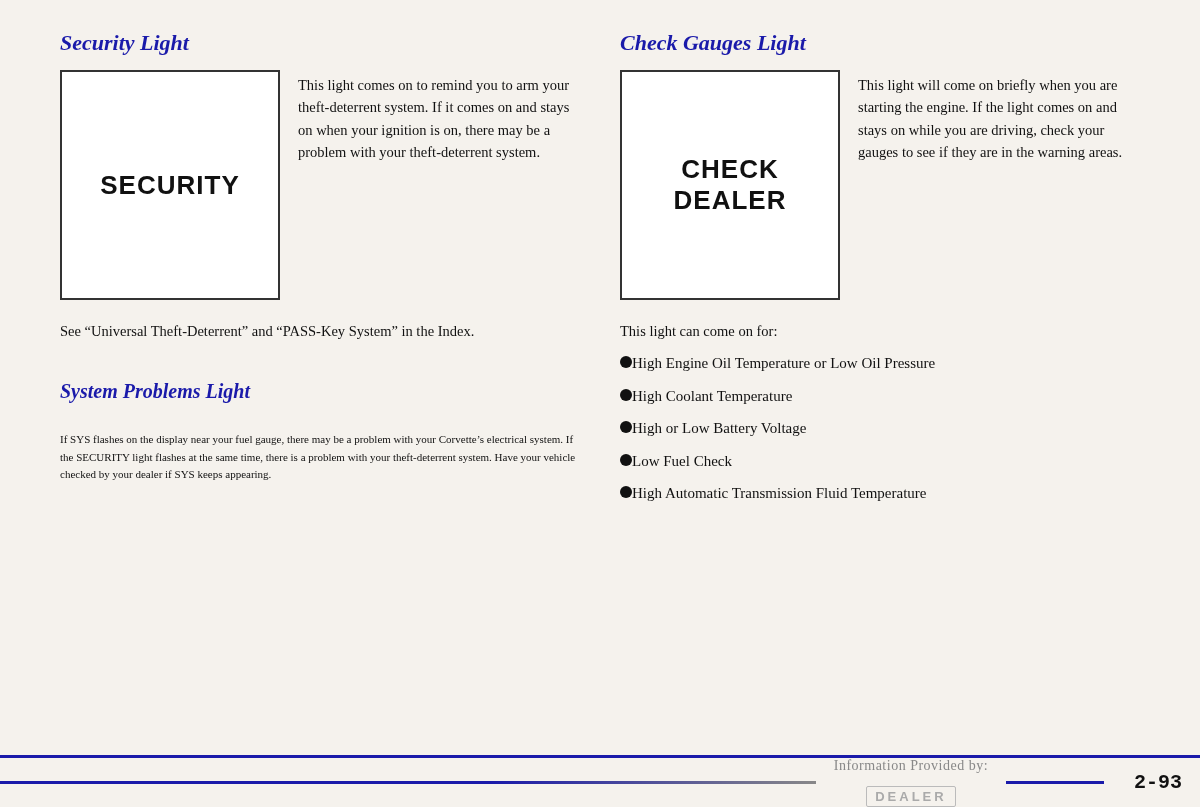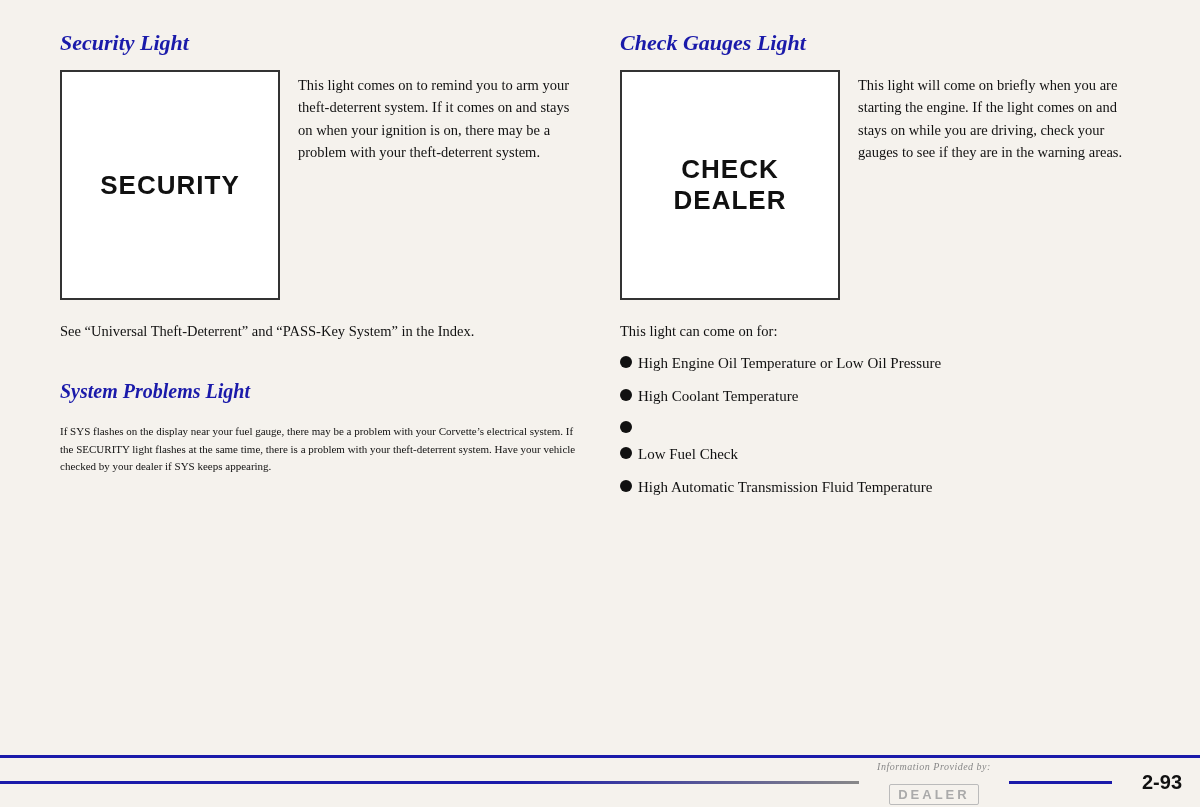--- a/index.html
+++ b/index.html
@@ -71,21 +71,21 @@
       font-size: 14.5px;
       line-height: 1.55;
       margin-bottom: 38px;
       color: #111;
     }
     .subsection-title {
       color: #1a1aaa;
       font-size: 20px;
       font-weight: bold;
       font-style: italic;
-      margin-bottom: 20px;
+      margin-bottom: 28px;
       font-family: serif;
     }
     .body-text {
       font-size: 11px;
       line-height: 1.55;
       color: #111;
     }
     .intro-text {
       font-size: 14.5px;
       line-height: 1.55;
@@ -93,21 +93,21 @@
       color: #111;
     }
     .bullet-list {
       list-style: none;
       padding: 0;
       margin: 0;
     }
     .bullet-list li {
       display: flex;
       align-items: flex-start;
-      gap: 6px;
+      gap: 0;
       margin-bottom: 10px;
       font-size: 15px;
       line-height: 1.5;
     }
     .bullet-dot {
       width: 12px;
       height: 12px;
       min-width: 12px;
       background: #111;
       border-radius: 50%;
@@ -128,40 +128,39 @@
       height: 3px;
       background: linear-gradient(to right, #1a1aaa 60%, #888 100%);
     }
     .footer-center {
       display: flex;
       flex-direction: column;
       align-items: center;
       padding: 0 18px;
     }
     .footer-info-text {
-      font-size: 10px;
+      font-size: 14px;
       color: #888;
       margin-bottom: 12px;
       letter-spacing: 0.5px;
-      font-style: italic;
     }
     .footer-logo {
       font-size: 13px;
       font-weight: bold;
       color: #aaa;
       letter-spacing: 3px;
       font-family: sans-serif;
       border: 1.5px solid #bbb;
       padding: 2px 8px;
       border-radius: 2px;
     }
     .footer-page {
       font-size: 20px;
       font-weight: bold;
-      font-family: Liberation Sans, sans-serif;
+      font-family: Liberation Mono, monospace;
       color: #111;
       padding: 0 18px 0 30px;
     }
     .footer-right-line {
       flex: 0.12;
       height: 3px;
       background: #1a1aaa;
     }
   </style>
 </head>
@@ -199,20 +198,21 @@
         <li>
           <span class="bullet-dot"></span>
           <span>High Engine Oil Temperature or Low Oil Pressure</span>
         </li>
         <li>
           <span class="bullet-dot"></span>
           <span>High Coolant Temperature</span>
         </li>
         <li>
           <span class="bullet-dot"></span>
+          <span>High or Low Battery Voltage</span>
         </li>
         <li>
           <span class="bullet-dot"></span>
           <span>Low Fuel Check</span>
         </li>
         <li>
           <span class="bullet-dot"></span>
           <span>High Automatic Transmission Fluid Temperature</span>
         </li>
       </ul>

